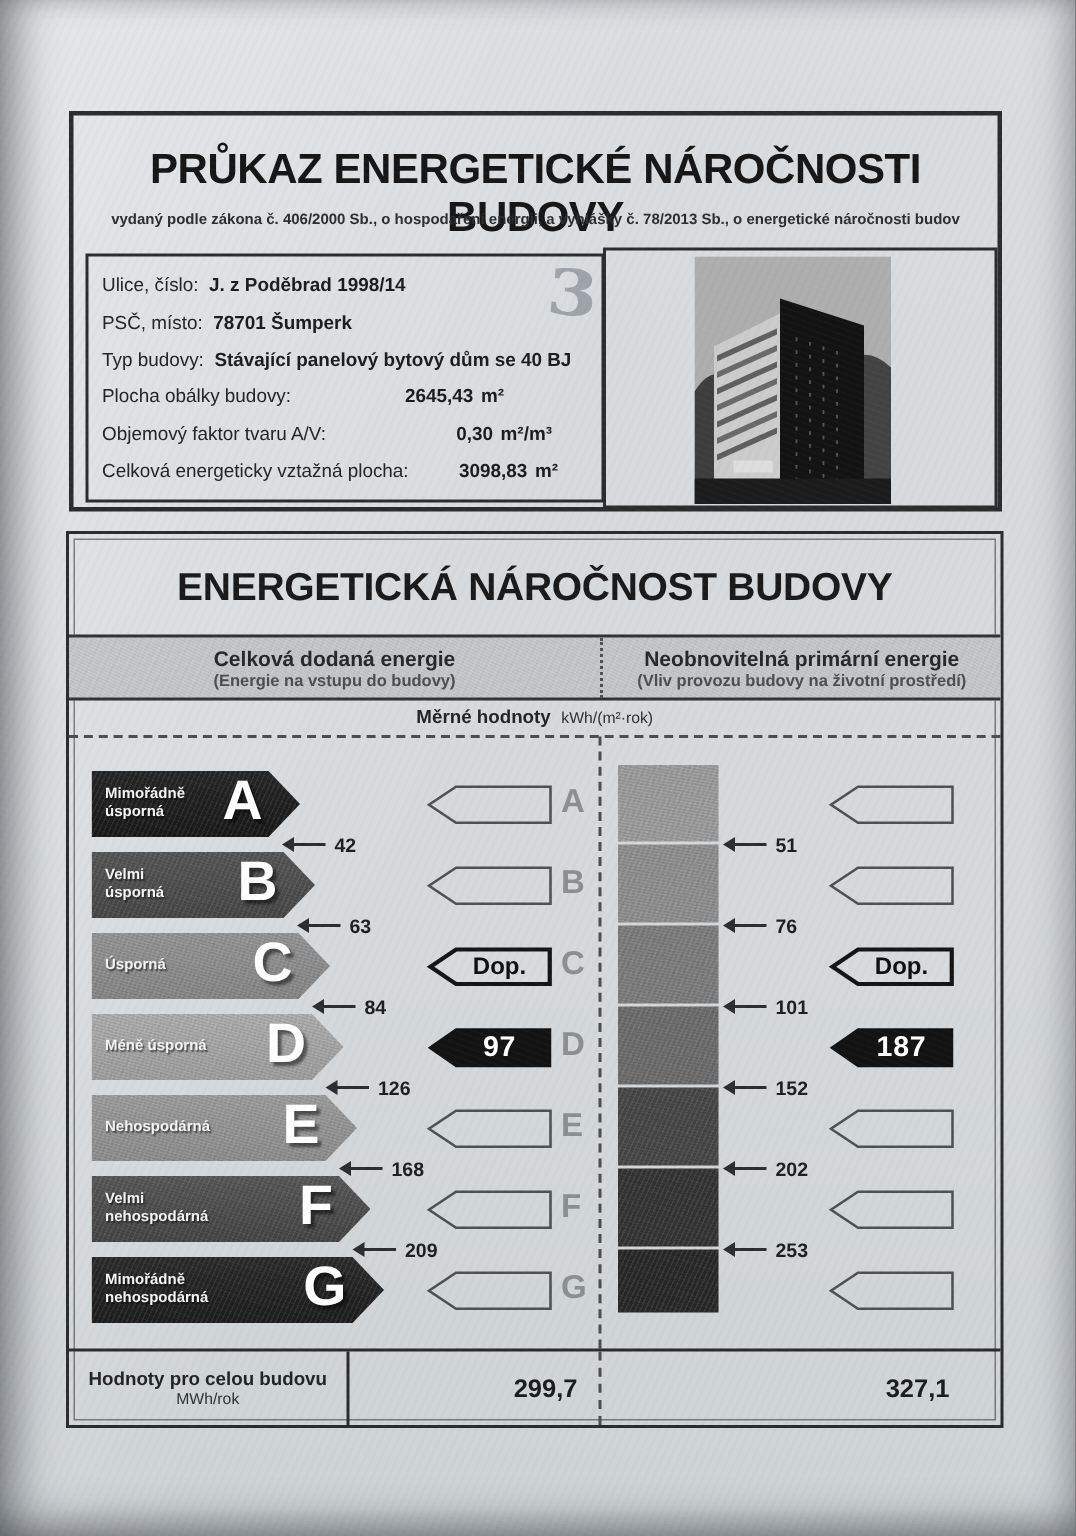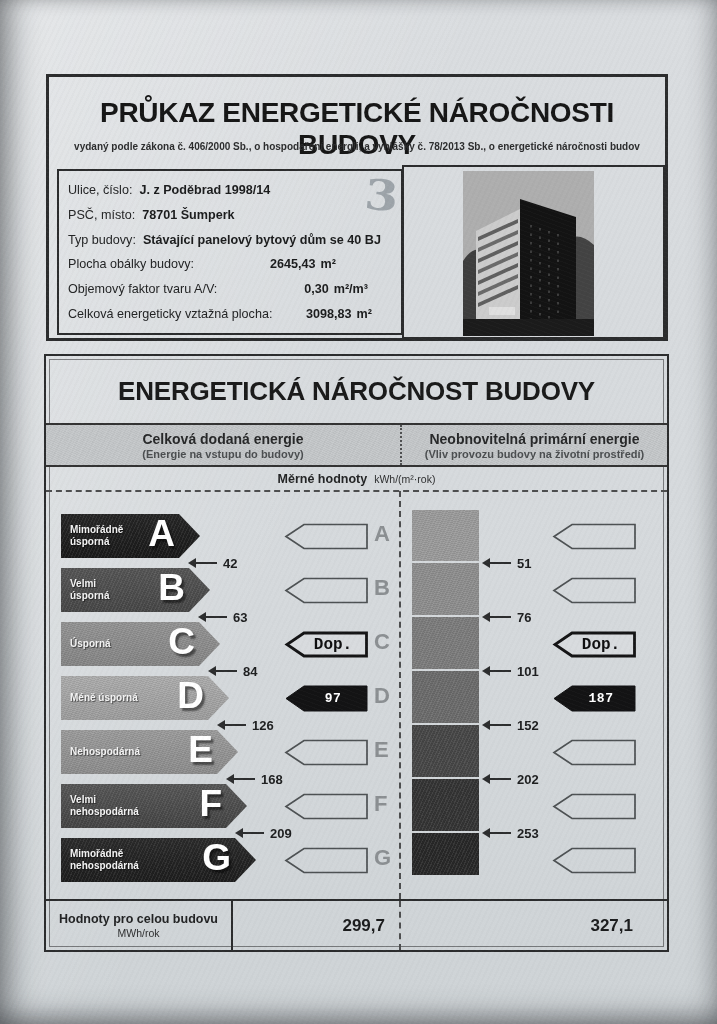--- a/index.html
+++ b/index.html
@@ -109,23 +109,23 @@
   .tlE{left:182px;} .tlF{left:191px;}
   .tr{left:438px;}
   
   .slot{position:absolute;top:calc(var(--y) + 9px);width:84px;height:27px;}
   .mpos{left:238px;} .rpos{left:506px;}
   .slot svg{position:absolute;inset:0;width:100%;height:100%;}
   .oarr path{fill:none;stroke:#4d5153;stroke-width:1.7;}
   .doparr path{fill:#d8dbde;stroke:#141415;stroke-width:2.8;}
   .valarr path{fill:#131314;stroke:#131314;stroke-width:1;}
   .slot .overlay{position:absolute;inset:0;display:flex;align-items:center;justify-content:center;
-    padding-left:14px;box-sizing:border-box;font-weight:bold;z-index:2;font-family:Liberation Mono, monospace;}
+    padding-left:14px;box-sizing:border-box;font-weight:bold;z-index:2;}
   .dop-text{font-size:16px;color:#101011;}
-  .val-text{font-size:13px;color:#ffffff;letter-spacing:.5px;}
+  .val-text{font-size:19px;color:#ffffff;letter-spacing:.5px;}
   .mletter{position:absolute;left:328px;top:calc(var(--y) + 7px);
     font-size:22px;font-weight:bold;color:#8b8f92;}
   
   .bar{position:absolute;left:366px;top:154px;width:67px;height:365px;}
   .seg{position:absolute;left:0;width:100%;}
   .seg::after{content:"";position:absolute;inset:0;
     background:
       repeating-linear-gradient(115deg, rgba(255,255,255,.08) 0 1px, transparent 1px 3px),
       repeating-linear-gradient(10deg, rgba(0,0,0,.08) 0 1px, transparent 1px 2px);}
   .g0{top:0;height:51px;background:#9c9c9c;}

